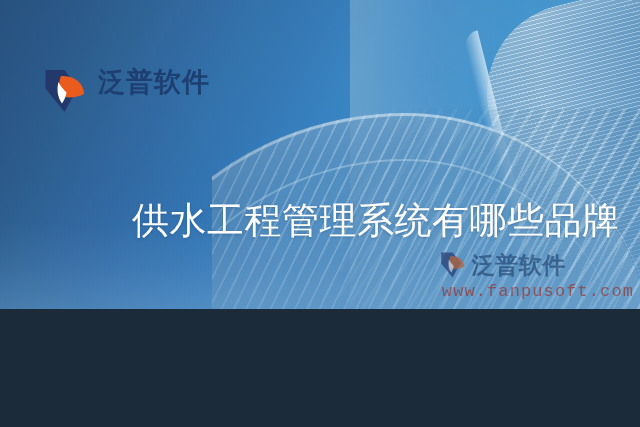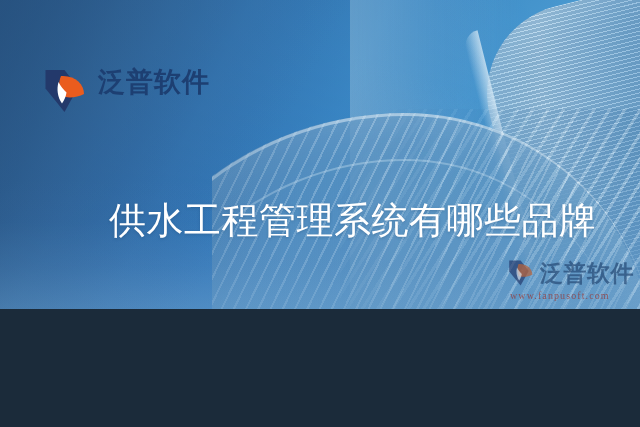--- a/index.html
+++ b/index.html
@@ -223,21 +223,21 @@
     font-size: 10.5px;
     font-weight: 400;
     letter-spacing: 2.6px;
     color: #2a4a79;
     white-space: nowrap;
   }
 
   
   .headline {
     position: absolute;
-    left: 109px;
+    left: 132px;
     top: 199px;
     font-family: "Liberation Serif", "DejaVu Serif", serif;
     font-size: 37px;
     font-weight: 400;
     color: #ffffff;
     letter-spacing: 0.5px;
     line-height: 1.18;
     white-space: nowrap;
     text-shadow: 0 1px 3px rgba(30,70,110,0.33);
   }
@@ -263,22 +263,22 @@
     font-size: 23px;
     font-weight: 700;
     letter-spacing: 0.5px;
     line-height: 1;
     color: rgba(38,74,118,0.80);
     white-space: nowrap;
   }
   .wm-url {
     margin-top: 2px;
     margin-left: 2px;
-    font-family: Liberation Serif, serif;
-    font-size: 10px;
+    font-family: Liberation Mono, monospace;
+    font-size: 17px;
     letter-spacing: 1.1px;
     color: rgba(156,46,38,0.78);
     white-space: nowrap;
   }
 </style>
 </head>
 <body>
 
 <div id="stage">
 

